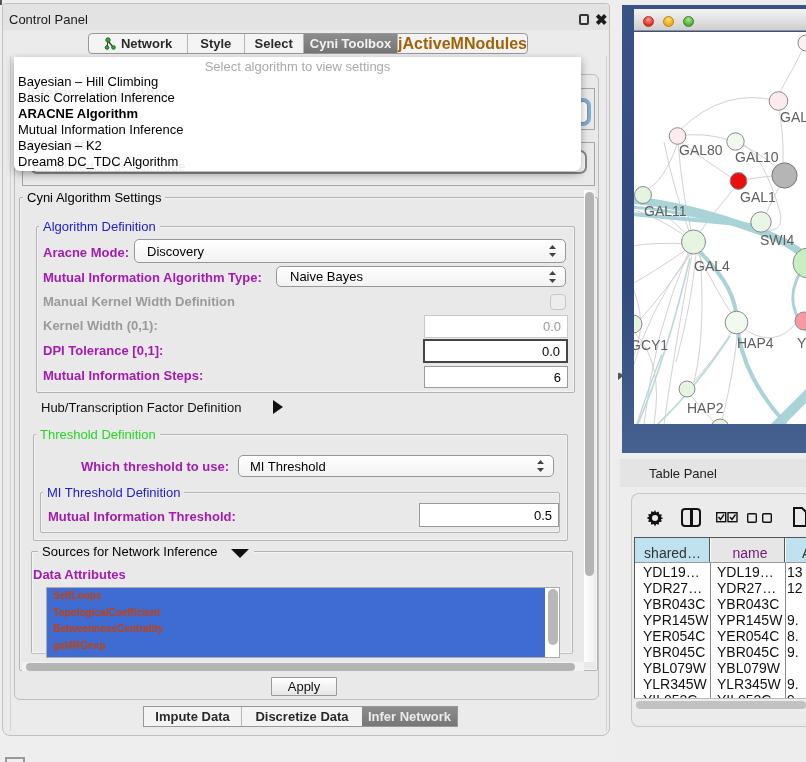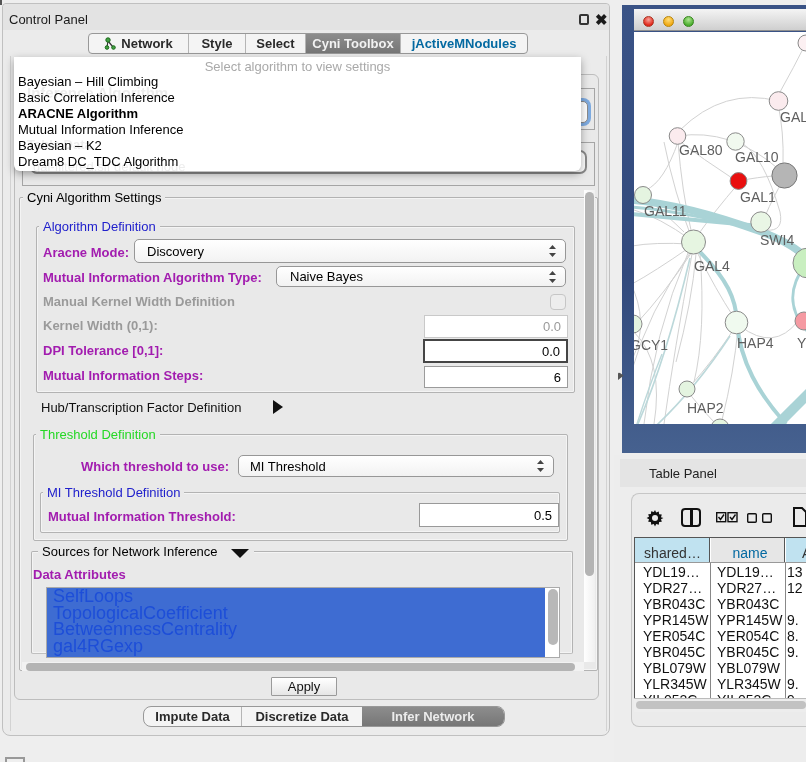--- a/index.html
+++ b/index.html
@@ -46,21 +46,21 @@
         <line x1="4" y1="4" x2="9" y2="10" stroke="#333" stroke-width="1.2"></line>
         <circle cx="4" cy="3" r="2.2" fill="#44a044" stroke="#1a6a1a"></circle>
         <circle cx="3" cy="10.5" r="1.8" fill="#44a044" stroke="#1a6a1a"></circle>
         <circle cx="9.5" cy="10.5" r="1.8" fill="#44a044" stroke="#1a6a1a"></circle>
       </svg>
       <span style="font-size:13px;font-weight:bold;color:#2a2a2a;">Network</span>
     </div>
     <div style="width:57px;display:flex;align-items:center;justify-content:center;border-right:1px solid #b5b5b5;font-size:13px;font-weight:bold;color:#2a2a2a;">Style</div>
     <div style="width:60px;display:flex;align-items:center;justify-content:center;border-right:1px solid #b5b5b5;font-size:13px;font-weight:bold;color:#2a2a2a;">Select</div>
     <div style="width:94px;display:flex;align-items:center;justify-content:center;background:linear-gradient(#8d8d8d,#767676);font-size:13px;font-weight:bold;color:#f2f2f2;">Cyni Toolbox</div>
-    <div style="flex:1;display:flex;align-items:center;justify-content:center;border-left:1px solid #b5b5b5;font-size:13px;font-weight:bold;color:#0369a1;">jActiveMNodules</div>
+    <div style="flex:1;display:flex;align-items:center;justify-content:center;border-left:1px solid #b5b5b5;font-size:16px;font-weight:bold;color:#a16207;">jActiveMNodules</div>
   </div>
 
   <div class="abs" style="left:14px;top:74px;width:585px;height:626px;background:#e9e9e9;
        border:1px solid #bdbdbd;border-radius:6px;"></div>
 
   <div class="abs" style="left:22px;top:88px;width:573px;height:42px;border:1px solid #a5a5a5;background:#e9e9e9;"></div>
   <div class="abs" style="left:30px;top:101px;width:558px;height:22px;background:#fff;border:1px solid #8a8a8a;border-radius:5px;box-shadow:0 0 0 3px rgba(90,150,220,0.75);"></div>
   <div class="abs" style="left:22px;top:142px;width:573px;height:44px;border:1px solid #a5a5a5;background:#e9e9e9;"></div>
   <div class="abs" style="left:30px;top:150px;width:557px;height:24px;background:#fff;border:2px solid #8a8a8a;border-radius:7px;"></div>
 
@@ -124,35 +124,35 @@
 
   <div class="abs grp" style="left:31px;top:551px;width:542px;height:103px;border-bottom-color:#c0c0c0;"></div>
   <div class="abs gtitle" style="left:38px;top:545px;color:#000;width:216px;">Sources for Network Inference</div>
   <svg class="abs" style="left:231px;top:549px;" width="18" height="9" viewBox="0 0 18 9">
       <path d="M0 0 L18 0 L9 9 Z" fill="#111"></path>
     </svg>
   <div class="abs lbl" style="left:33px;top:567px;">Data Attributes</div>
 
   <div class="abs" style="left:46px;top:587px;width:514px;height:71px;background:#fff;border:1px solid #aaa;"></div>
   <div class="abs" style="left:47px;top:588px;width:498px;height:69px;background:#3e6cd2;"></div>
-  <div class="abs" style="left:53px;top:588px;font-size:18px;color:#1d4ed8;line-height:16.6px;">SelfLoops<br>TopologicalCoefficient<br>BetweennessCentrality<br>gal4RGexp</div>
+  <div class="abs" style="left:53px;top:588px;font-size:10px;color:#c2410c;line-height:16.6px;font-weight:bold;">SelfLoops<br>TopologicalCoefficient<br>BetweennessCentrality<br>gal4RGexp</div>
   <div class="abs" style="left:548px;top:589px;width:10px;height:56px;background:#b8b8b8;border-radius:5px;"></div>
 
   <div class="abs" style="left:584px;top:190px;width:11px;height:472px;background:linear-gradient(90deg,#ffffff,#f0f0f0);"></div>
   <div class="abs" style="left:585px;top:192px;width:9px;height:384px;background:#b4b4b4;border-radius:5px;"></div>
 
   <div class="abs" style="left:22px;top:662px;width:562px;height:9px;background:#f2f2f2;"></div>
   <div class="abs" style="left:26px;top:663px;width:549px;height:8px;background:#b4b4b4;border-radius:4px;"></div>
 
   <div class="abs" style="left:271px;top:677px;width:66px;height:19px;background:linear-gradient(#ffffff,#e6e6e6);
        border:1px solid #9a9a9a;border-radius:1px;display:flex;align-items:center;justify-content:center;
        font-size:13px;color:#111;">Apply</div>
 
-  <div class="abs" style="left:143px;top:706px;width:362px;height:21px;background:#f4f4f4;
-       border:1px solid #989898;border-radius:8px;display:flex;overflow:hidden;">
+  <div class="abs" style="left:143px;top:706px;width:315px;height:21px;background:#f4f4f4;
+       border:1px solid #989898;border-radius:0;display:flex;overflow:hidden;">
     <div style="width:98px;display:flex;align-items:center;justify-content:center;border-right:1px solid #b5b5b5;font-size:13px;font-weight:bold;color:#2a2a2a;">Impute Data</div>
     <div style="width:120px;display:flex;align-items:center;justify-content:center;font-size:13px;font-weight:bold;color:#2a2a2a;">Discretize Data</div>
     <div style="flex:1;display:flex;align-items:center;justify-content:center;background:linear-gradient(#8d8d8d,#767676);font-size:13px;font-weight:bold;color:#ececec;">Infer Network</div>
   </div>
 
   <div class="abs" style="left:14px;top:57px;width:567px;height:114px;background:#ffffff;
        border-radius:0 0 6px 6px;box-shadow:0 3px 8px rgba(0,0,0,0.35);"></div>
   <div class="abs" style="left:14px;top:59px;width:567px;height:15px;font-size:13px;color:#a9a9a9;text-align:center;">Select algorithm to view settings</div>
   <div class="abs" style="left:27px;top:84px;font-size:15px;font-weight:bold;color:rgba(120,120,120,0.14);">Inference Algorithm</div>
   <div class="abs" style="left:27px;top:137px;font-size:13px;font-weight:bold;color:rgba(120,120,120,0.14);">Table Data</div>
@@ -284,21 +284,21 @@
   </svg>
 
   <div class="abs" style="left:634px;top:537px;width:172px;height:161px;background:#fff;border-left:1px solid #555;border-top:1px solid #555;"></div>
   <div class="abs" style="left:635px;top:538px;width:75px;height:25px;background:#c0e2f0;border-right:1px solid #555;"></div>
   <div class="abs" style="left:711px;top:538px;width:74px;height:25px;background:#e6e6e6;border-right:1px solid #555;"></div>
   <div class="abs" style="left:786px;top:538px;width:20px;height:25px;background:#c0e2f0;overflow:hidden;">
       <span style="position:absolute;left:16px;top:7px;font-size:14px;color:#333;">A</span>
     </div>
   <div class="abs" style="left:635px;top:562px;width:171px;height:1px;background:#999;"></div>
   <div class="abs" style="left:635px;top:545px;width:75px;text-align:center;font-size:14px;color:#333;">shared…</div>
-  <div class="abs" style="left:711px;top:545px;width:78px;text-align:center;font-size:14px;color:#0369a1;">name</div>
+  <div class="abs" style="left:711px;top:545px;width:78px;text-align:center;font-size:14px;color:#701a75;">name</div>
 
   <div class="abs" style="left:643px;top:564px;width:70px;font-size:14px;color:#111;line-height:16px;white-space:nowrap;">
     YDL19…<br>YDR27…<br>YBR043C<br>YPR145W<br>YER054C<br>YBR045C<br>YBL079W<br>YLR345W<br>YIL052C
   </div>
   <div class="abs" style="left:717px;top:564px;width:70px;font-size:14px;color:#111;line-height:16px;white-space:nowrap;">
     YDL19…<br>YDR27…<br>YBR043C<br>YPR145W<br>YER054C<br>YBR045C<br>YBL079W<br>YLR345W<br>YIL052C
   </div>
   <div class="abs" style="left:787px;top:564px;width:20px;font-size:14px;color:#111;line-height:16px;white-space:nowrap;">
     13<br>12<br>&nbsp;<br>9.<br>8.<br>9.<br>&nbsp;<br>9.<br>9.
   </div>

